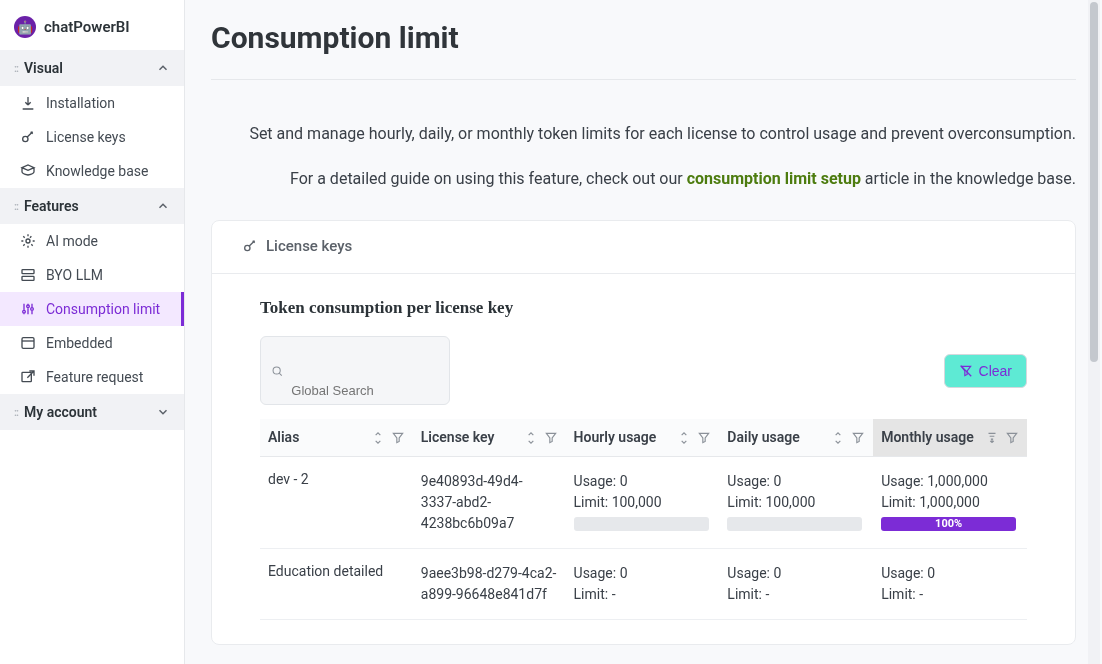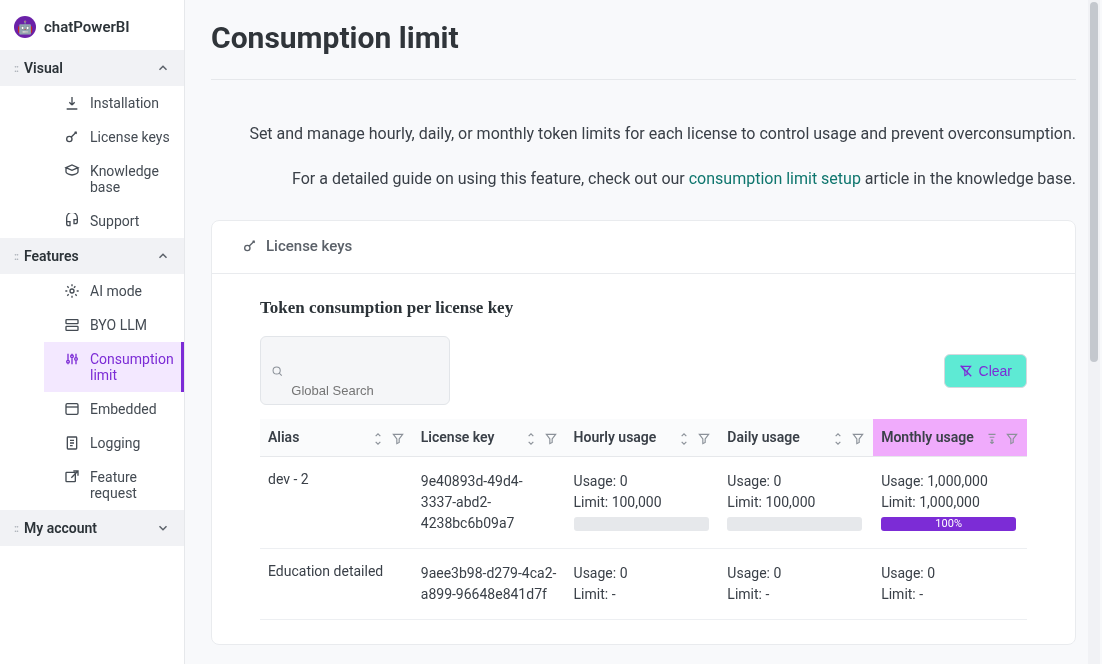--- a/index.html
+++ b/index.html
@@ -3,50 +3,50 @@
 <meta charset="utf-8">
 <style>
 * { margin: 0; padding: 0; box-sizing: border-box; }
 body { font-family: -apple-system, BlinkMacSystemFont, "Segoe UI", Roboto, sans-serif; background: #f8f9fb; color: #2c3338; width: 1102px; height: 664px; overflow: hidden; display: flex; }
 .sidebar { width: 185px; background: #fff; border-right: 1px solid #e6e8eb; height: 100%; display: flex; flex-direction: column; padding-top: 8px; }
 .brand { display: flex; align-items: center; gap: 8px; padding: 8px 14px 12px 14px; font-weight: 600; font-size: 15px; color: #2c3338; }
 .brand-icon { width: 22px; height: 22px; border-radius: 50%; background: #6b21a8; display: flex; align-items: center; justify-content: center; font-size: 13px; }
 .section-head { display: flex; align-items: center; justify-content: space-between; padding: 10px 14px; background: #f1f2f5; font-weight: 600; font-size: 14px; color: #2c3338; cursor: pointer; }
 .section-head .grip { color: #b0b5bc; margin-right: 6px; font-size: 11px; letter-spacing: -1px; }
 .section-head .title { flex: 1; }
-.nav-item { display: flex; align-items: flex-start; gap: 10px; padding: 9px 14px 9px 20px; font-size: 14px; color: #444b53; cursor: pointer; margin-left: 44px; }
+.nav-item { display: flex; align-items: flex-end; gap: 10px; padding: 9px 14px 9px 20px; font-size: 14px; color: #444b53; cursor: pointer; }
 .nav-item.active { background: #f3e8ff; color: #7c2cd6; border-right: 3px solid #7c2cd6; }
 .nav-icon { width: 16px; height: 16px; flex-shrink: 0; display: flex; align-items: center; justify-content: center; }
 .nav-icon svg { width: 16px; height: 16px; }
 .main { flex: 1; height: 100%; overflow-y: auto; padding: 20px 26px; }
 .page-title { font-size: 30px; font-weight: 700; color: #30353a; margin-bottom: 14px; }
 .divider { border: none; border-top: 1px solid #e6e8eb; margin: 24px 0 40px 0; }
 .desc { font-size: 16px; color: #3a4048; line-height: 1.7; margin-bottom: 18px; text-align: right; }
-.desc a { color: #0f766e; text-decoration: none; }
+.desc a { color: #4d7c0f; text-decoration: none; font-weight: bold; }
 .card { background: #fff; border: 1px solid #e9ebee; border-radius: 8px; margin-top: 28px; }
 .tabs { display: flex; border-bottom: 1px solid #e9ebee; padding: 0 16px; }
 .tab { display: flex; align-items: center; gap: 8px; padding: 16px 14px; font-size: 15px; font-weight: 500; color: #5b6169; cursor: pointer; border-bottom: 2px solid transparent; }
 .tab.active { color: #7c2cd6; border-bottom-color: #7c2cd6; }
 .card-body { padding: 24px 48px; }
 .table-title { font-size: 17px; font-weight: 700; color: #2c3338; margin-bottom: 18px; font-family: Liberation Serif, serif; }
 .toolbar { display: flex; justify-content: space-between; align-items: center; margin-bottom: 14px; }
 .search-box { display: flex; align-items: center; gap: 8px; background: #f5f6f8; border: 1px solid #e2e5e9; border-radius: 6px; padding: 6px 10px; width: 190px; }
 .search-box input { border: none; outline: none; background: transparent; font-size: 13px; color: #5b6169; width: 100%; margin-top: 40px; }
 .clear-btn { display: flex; align-items: center; gap: 6px; background: #5eead4; border: 1px solid #d5d8dd; border-radius: 6px; padding: 8px 14px; font-size: 14px; font-weight: 500; color: #7c2cd6; cursor: pointer; }
 .table { width: 100%; border-collapse: collapse; }
 .table th { text-align: left; padding: 10px 8px; font-size: 14px; font-weight: 600; color: #3a4048; border-bottom: 1px solid #e6e8eb; background: #fafbfc; }
-.table th.monthly { background: #f0abfc; margin-top: 37px; }
-.th-inner { display: flex; align-items: flex-end; gap: 6px; }
+.table th.monthly { background: #e5e5e5; margin-top: 37px; }
+.th-inner { display: flex; align-items: center; gap: 6px; }
 .th-inner .lbl { flex: 1; line-height: 1.2; }
 .th-ctl { display: flex; gap: 6px; color: #8b9199; }
 .table td { padding: 14px 8px; font-size: 14px; color: #3a4048; border-bottom: 1px solid #edeff2; vertical-align: top; }
 .key { font-size: 13.5px; line-height: 1.5; }
 .usage { font-size: 13.5px; line-height: 1.5; }
 .bar { height: 14px; background: #e6e8eb; border-radius: 3px; margin-top: 4px; position: relative; width: 135px; }
-.bar.full { background: #7c2cd6; color: #fff; font-size: 11px; font-weight: 400; display: flex; align-items: center; justify-content: center; }
+.bar.full { background: #7c2cd6; color: #fff; font-size: 11px; font-weight: 700; display: flex; align-items: center; justify-content: center; }
 .chev { width: 14px; height: 14px; }
 .scrollbar { position: absolute; right: 2px; top: 0; width: 12px; height: 100%; background: #f1f2f5; }
 .scrollbar-thumb { position: absolute; top: 2px; right: 2px; width: 8px; height: 360px; background: #c4c8ce; border-radius: 4px; }
 .scrollbar-arrow { position: absolute; left: 2px; font-size: 9px; color: #888; }
 </style>
 </head>
 <body>
 
 <div class="sidebar">
   <div class="brand">
@@ -79,28 +79,20 @@
     <span>License keys</span>
   </div>
   <div class="nav-item">
     <span class="nav-icon">
         <svg viewBox="0 0 24 24" fill="none" stroke="currentColor" stroke-width="2">
           <path d="M3 7l9-4 9 4-9 4-9-4zm0 0v6c0 3 9 5 9 5s9-2 9-5V7"></path>
         </svg>
       </span>
     <span>Knowledge base</span>
   </div>
-  <div class="nav-item">
-    <span class="nav-icon">
-        <svg viewBox="0 0 24 24" fill="none" stroke="currentColor" stroke-width="2">
-          <path d="M4 7a8 8 0 0116 0v6a3 3 0 01-3 3h-2v-6h5M4 13v-6m0 6h5v6H7a3 3 0 01-3-3v-3z"></path>
-        </svg>
-      </span>
-    <span>Support</span>
-  </div>
 
   <div class="section-head">
     <span class="grip">::</span>
     <span class="title">Features</span>
     <svg class="chev" viewBox="0 0 24 24" fill="none" stroke="#5b6169" stroke-width="2.5">
         <polyline points="18 15 12 9 6 15"></polyline>
       </svg>
   </div>
   <div class="nav-item">
     <span class="nav-icon">
@@ -129,29 +121,20 @@
     <span>Consumption limit</span>
   </div>
   <div class="nav-item">
     <span class="nav-icon">
         <svg viewBox="0 0 24 24" fill="none" stroke="currentColor" stroke-width="2">
           <rect x="3" y="4" width="18" height="16" rx="2"></rect>
           <path d="M3 9h18"></path>
         </svg>
       </span>
     <span>Embedded</span>
-  </div>
-  <div class="nav-item">
-    <span class="nav-icon">
-        <svg viewBox="0 0 24 24" fill="none" stroke="currentColor" stroke-width="2">
-          <rect x="5" y="3" width="14" height="18" rx="1"></rect>
-          <path d="M9 8h6M9 12h6M9 16h4"></path>
-        </svg>
-      </span>
-    <span>Logging</span>
   </div>
   <div class="nav-item">
     <span class="nav-icon">
         <svg viewBox="0 0 24 24" fill="none" stroke="currentColor" stroke-width="2">
           <rect x="3" y="5" width="14" height="14" rx="1"></rect>
           <path d="M14 3h7v7m0-7L11 13"></path>
         </svg>
       </span>
     <span>Feature request</span>
   </div>

